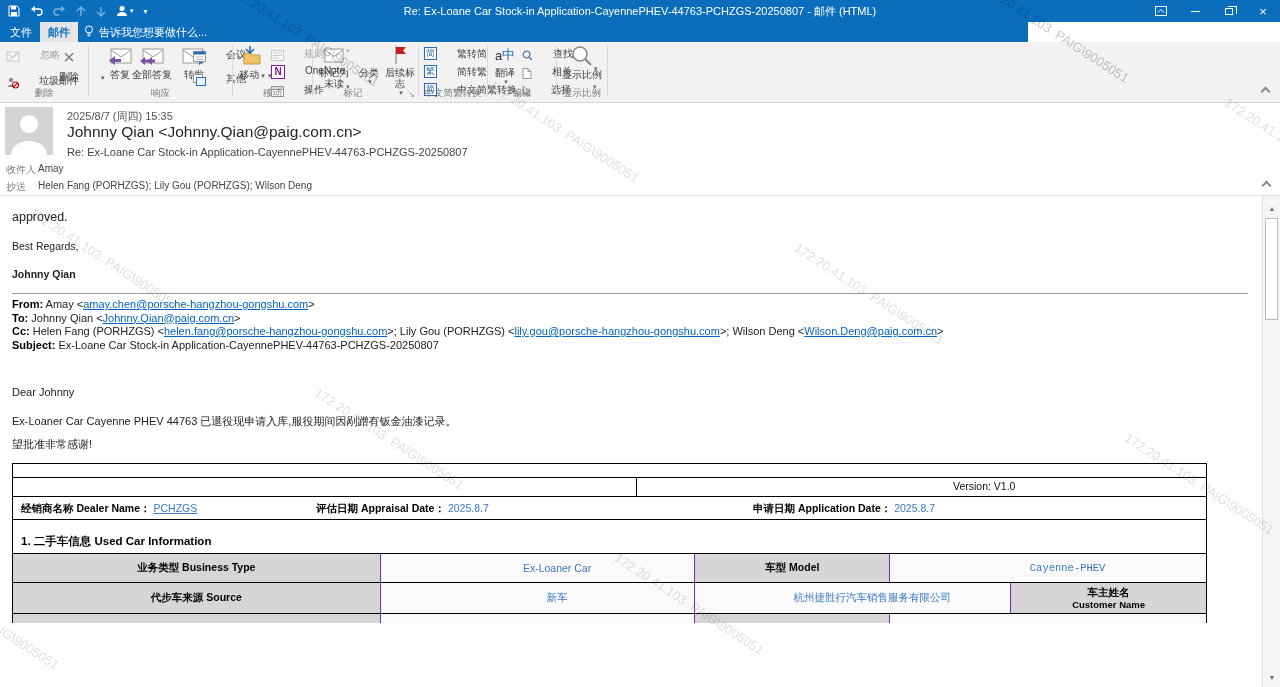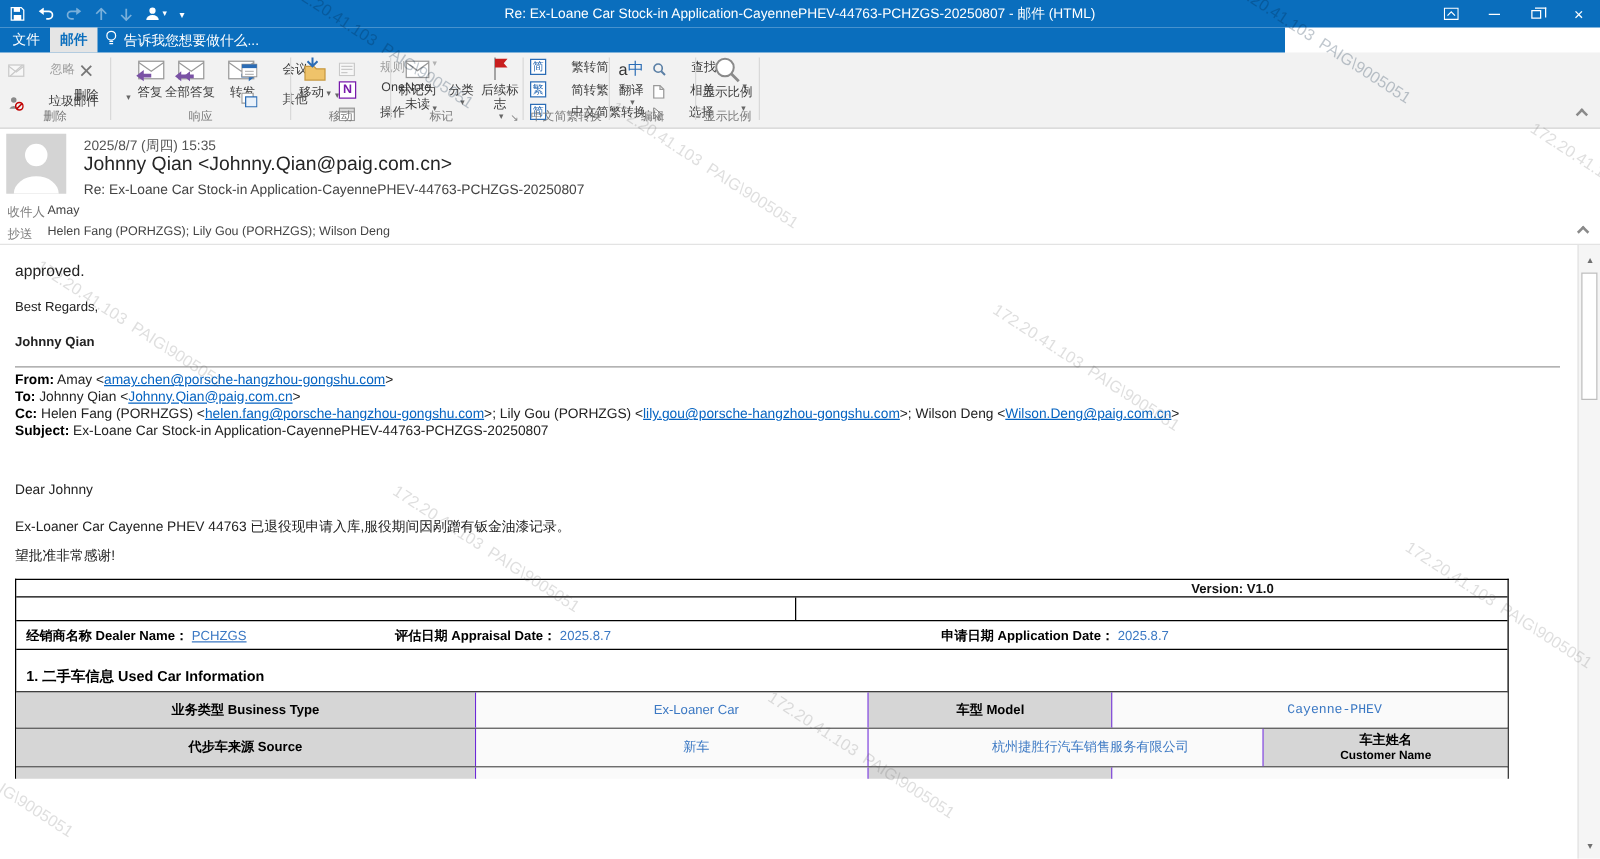--- a/index.html
+++ b/index.html
@@ -60,21 +60,21 @@
   #hr1 { position:absolute; left:12px; top:97px; width:1236px; height:0; border-top:1px solid #9a9a9a; }
   .qline { font-size:11px; color:#222; line-height:13.5px; }
   .qline b { color:#000; }
   .qblock { position:absolute; left:12px; top:102px; }
   a.mlink { color:#0563c1; text-decoration:underline; }
 
   
   #formtable { position:absolute; left:12px; top:267px; width:1195px; border:1px solid #000; border-bottom:none; background:#fff; }
   .frow { position:relative; border-bottom:1px solid #000; }
   #row-version { height:14px; }
-  #version-txt { position:absolute; left:940px; top:1px; font-size:10.5px; color:#111;font-weight:bold; }
+  #version-txt { position:absolute; left:940px; top:16px; font-size:10.5px; color:#111; }
   #row-dark { height:62px; background:#3a3a3c; color:#fff; text-align:center; }
   #dark-cn { font-size:17px; font-weight:bold; padding-top:9px; letter-spacing:1px; }
   #dark-en { font-size:15.5px; font-weight:bold; margin-top:5px; }
   #row-empty { height:19px; }
   #row-empty .vline { position:absolute; left:623px; top:0; width:1px; height:100%; background:#000; }
   #row-dealer { height:23px; font-size:10.5px; }
   .dcell { position:absolute; top:5px; white-space:nowrap; }
   .dcell b { color:#000; }
   .blueval { color:#3b78c3; }
   #row-section { height:34px; }

